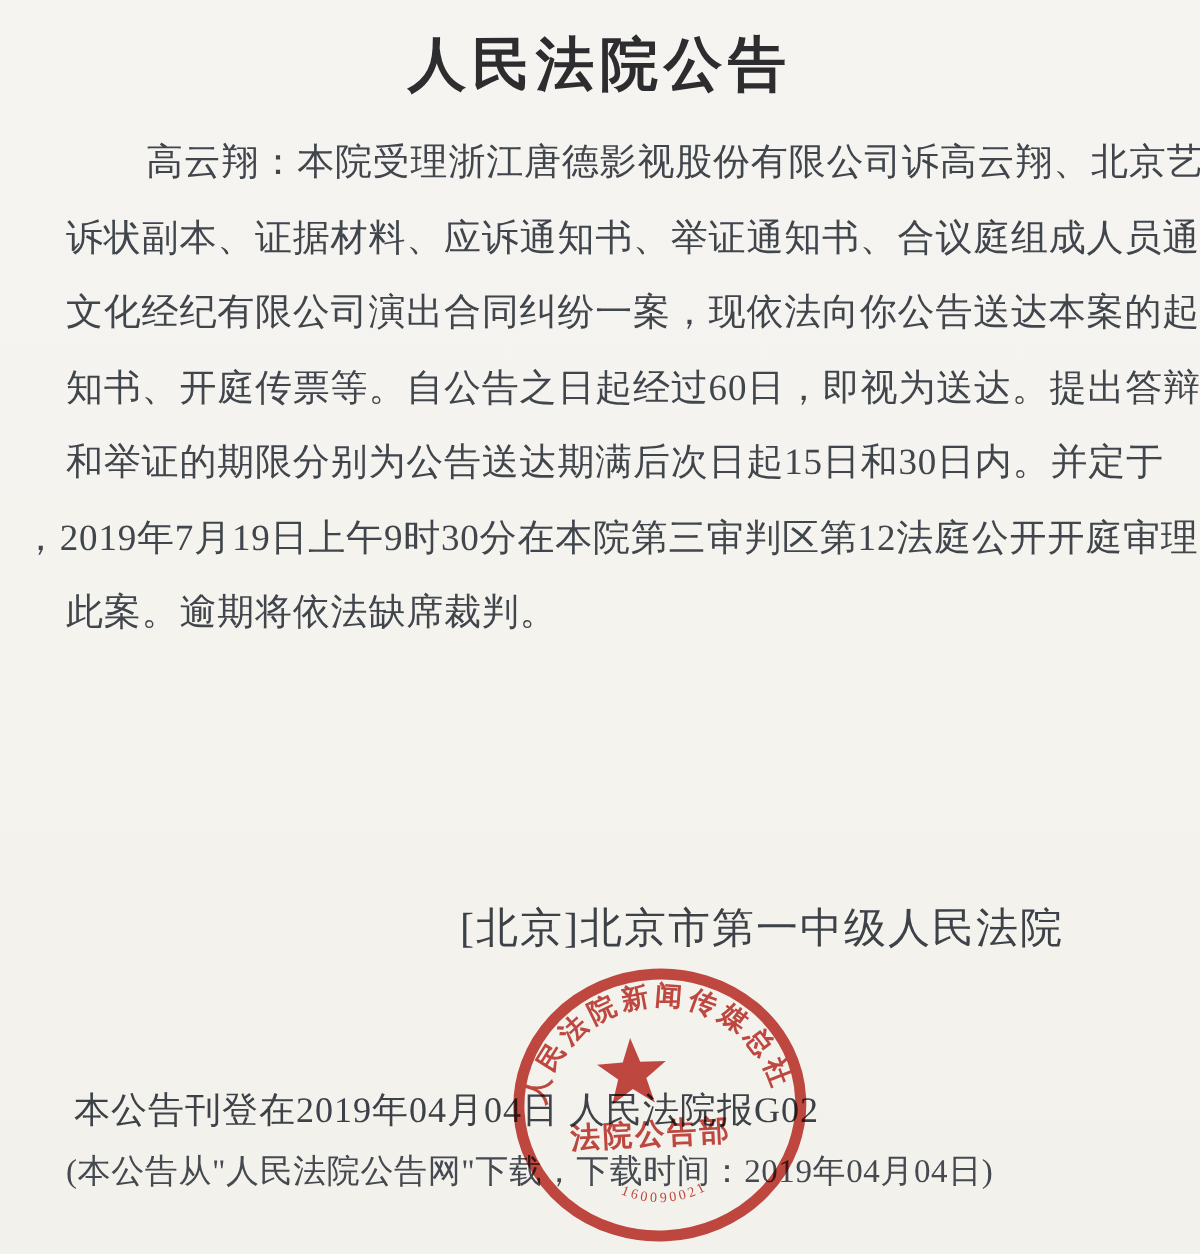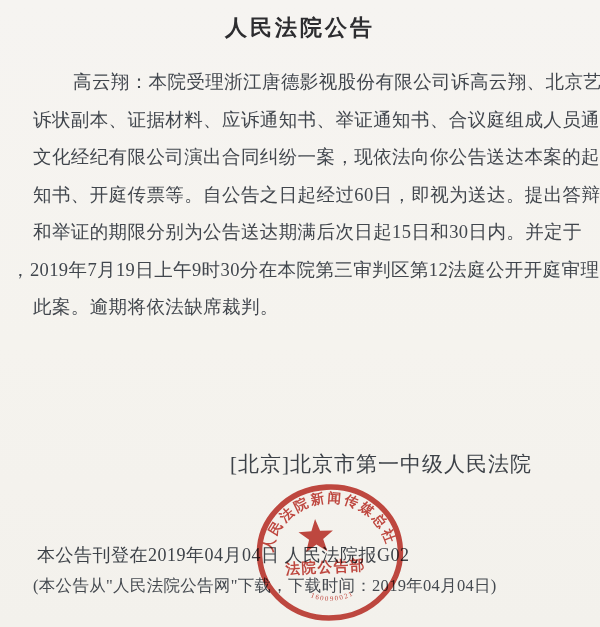--- a/index.html
+++ b/index.html
@@ -7,21 +7,21 @@
     width:600px;height:627px;
     font-family:"Liberation Serif","DejaVu Serif",serif;
     background:#eceae6;
   }
   .page{
     position:relative;width:600px;height:627px;overflow:hidden;
     background:linear-gradient(180deg,#f6f4f1 0%,#f5f3ee 55%,#f3f1ec 100%);
   }
   .title{
     position:absolute;top:13px;left:0;width:100%;
-    text-align:center;font-size:22px;font-weight:bold;
+    text-align:center;font-size:29px;font-weight:bold;
     color:#2d2d30;letter-spacing:3px;
   }
   .body-text{
     position:absolute;top:64px;left:33px;width:540px;
     font-size:18.5px;line-height:37.5px;color:#41464d;
     letter-spacing:0.4px;
   }
   .body-text .bline{white-space:nowrap;}
   .body-text .line-0{text-indent:40px;}
   .body-text .line-6{margin-left:-22px;}

